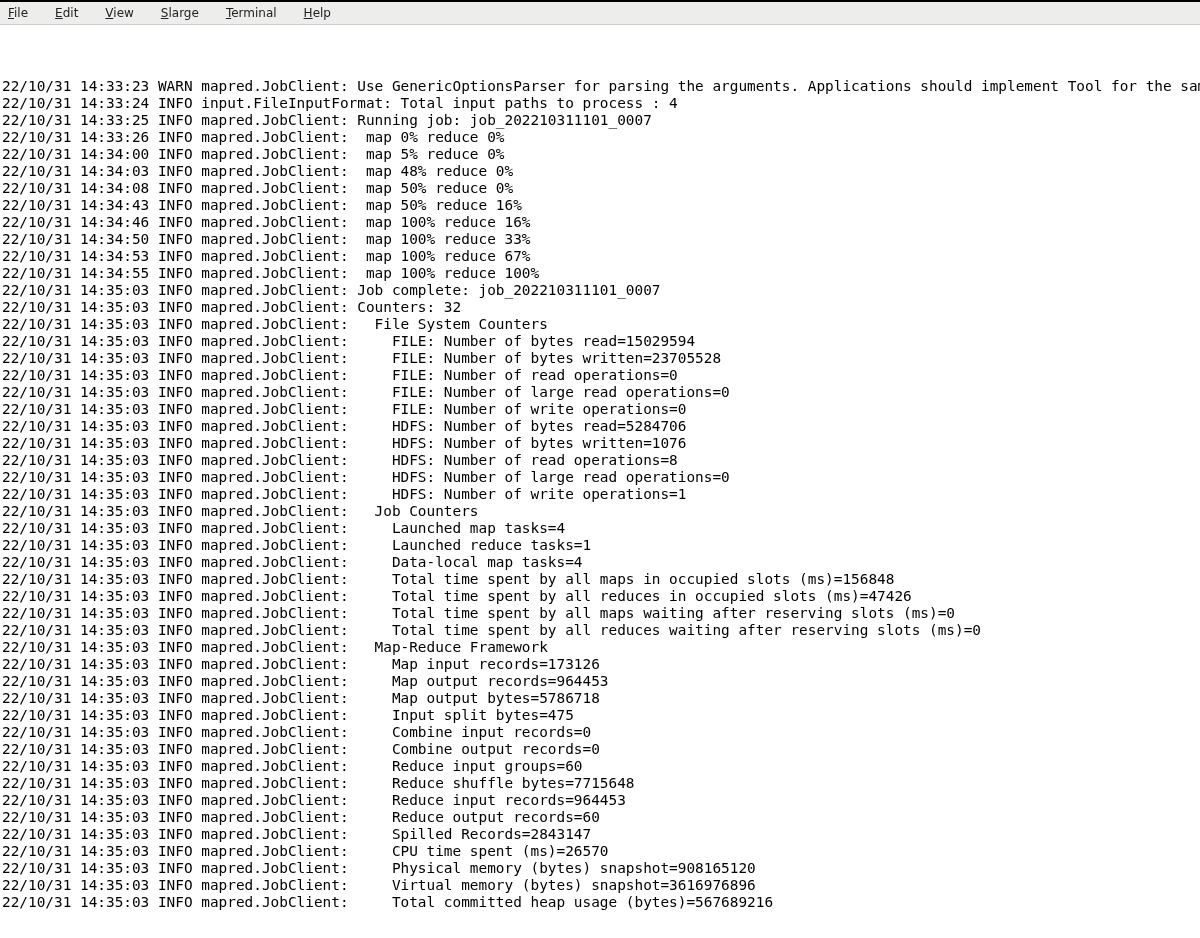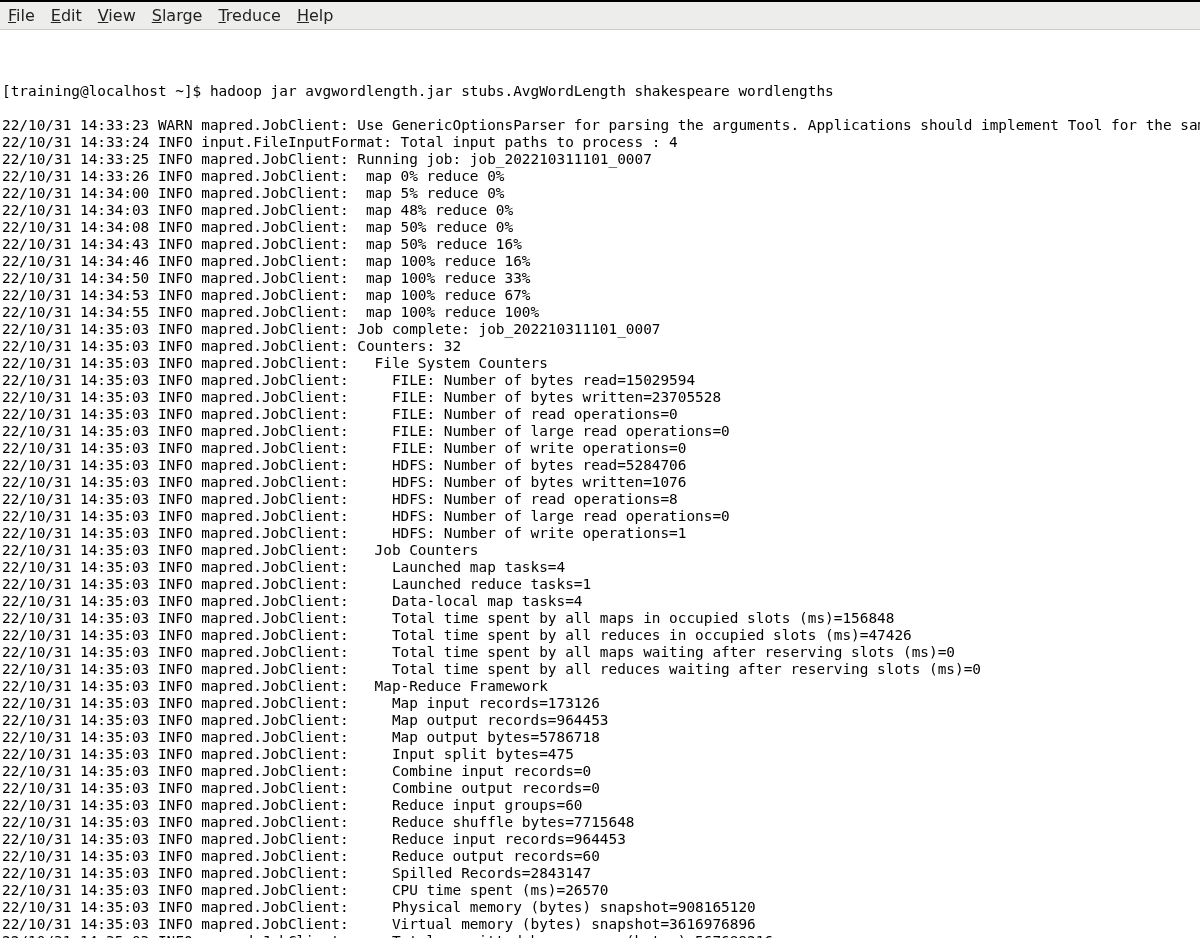--- a/index.html
+++ b/index.html
@@ -10,22 +10,22 @@
     overflow: hidden;
   }
   .window-border {
     border-top: 2px solid #000;
     border-bottom: 1px solid #000;
   }
   .menubar {
     background: #ededeb;
     display: flex;
     padding: 4px 8px;
-    gap: 16px;
-    font-size: 16px;
+    gap: 27px;
+    font-size: 12px;
     color: #222;
     border-bottom: 1px solid #ccc;
   }
   .menubar .menu-item {
     cursor: pointer;
   }
   .menubar .menu-item .ul { text-decoration: underline; }
   .terminal {
     background: #fff;
     color: #000;
@@ -40,23 +40,22 @@
 </style>
 </head>
 <body>
 
 <div class="window-border">
   <div class="menubar">
     <span class="menu-item"><span class="ul">F</span><span>ile</span></span>
     <span class="menu-item"><span class="ul">E</span><span>dit</span></span>
     <span class="menu-item"><span class="ul">V</span><span>iew</span></span>
     <span class="menu-item"><span class="ul">S</span><span>large</span></span>
-    <span class="menu-item"><span class="ul">T</span><span>reduce</span></span>
+    <span class="menu-item"><span class="ul">T</span><span>erminal</span></span>
     <span class="menu-item"><span class="ul">H</span><span>elp</span></span>
   </div>
 
   <div class="terminal">
 <span class="terminal-line"> </span>
-<span class="terminal-line"><span>[training@localhost ~]$ </span><span>hadoop jar avgwordlength.jar stubs.AvgWordLength shakespeare wordlengths</span></span>
 <span class="terminal-line">22/10/31 14:33:23 WARN mapred.JobClient: Use GenericOptionsParser for parsing the arguments. Applications should implement Tool for the same.</span><span class="terminal-line">22/10/31 14:33:24 INFO input.FileInputFormat: Total input paths to process : 4</span><span class="terminal-line">22/10/31 14:33:25 INFO mapred.JobClient: Running job: job_202210311101_0007</span><span class="terminal-line">22/10/31 14:33:26 INFO mapred.JobClient:  map 0% reduce 0%</span><span class="terminal-line">22/10/31 14:34:00 INFO mapred.JobClient:  map 5% reduce 0%</span><span class="terminal-line">22/10/31 14:34:03 INFO mapred.JobClient:  map 48% reduce 0%</span><span class="terminal-line">22/10/31 14:34:08 INFO mapred.JobClient:  map 50% reduce 0%</span><span class="terminal-line">22/10/31 14:34:43 INFO mapred.JobClient:  map 50% reduce 16%</span><span class="terminal-line">22/10/31 14:34:46 INFO mapred.JobClient:  map 100% reduce 16%</span><span class="terminal-line">22/10/31 14:34:50 INFO mapred.JobClient:  map 100% reduce 33%</span><span class="terminal-line">22/10/31 14:34:53 INFO mapred.JobClient:  map 100% reduce 67%</span><span class="terminal-line">22/10/31 14:34:55 INFO mapred.JobClient:  map 100% reduce 100%</span><span class="terminal-line">22/10/31 14:35:03 INFO mapred.JobClient: Job complete: job_202210311101_0007</span><span class="terminal-line">22/10/31 14:35:03 INFO mapred.JobClient: Counters: 32</span><span class="terminal-line">22/10/31 14:35:03 INFO mapred.JobClient:   File System Counters</span><span class="terminal-line">22/10/31 14:35:03 INFO mapred.JobClient:     FILE: Number of bytes read=15029594</span><span class="terminal-line">22/10/31 14:35:03 INFO mapred.JobClient:     FILE: Number of bytes written=23705528</span><span class="terminal-line">22/10/31 14:35:03 INFO mapred.JobClient:     FILE: Number of read operations=0</span><span class="terminal-line">22/10/31 14:35:03 INFO mapred.JobClient:     FILE: Number of large read operations=0</span><span class="terminal-line">22/10/31 14:35:03 INFO mapred.JobClient:     FILE: Number of write operations=0</span><span class="terminal-line">22/10/31 14:35:03 INFO mapred.JobClient:     HDFS: Number of bytes read=5284706</span><span class="terminal-line">22/10/31 14:35:03 INFO mapred.JobClient:     HDFS: Number of bytes written=1076</span><span class="terminal-line">22/10/31 14:35:03 INFO mapred.JobClient:     HDFS: Number of read operations=8</span><span class="terminal-line">22/10/31 14:35:03 INFO mapred.JobClient:     HDFS: Number of large read operations=0</span><span class="terminal-line">22/10/31 14:35:03 INFO mapred.JobClient:     HDFS: Number of write operations=1</span><span class="terminal-line">22/10/31 14:35:03 INFO mapred.JobClient:   Job Counters</span><span class="terminal-line">22/10/31 14:35:03 INFO mapred.JobClient:     Launched map tasks=4</span><span class="terminal-line">22/10/31 14:35:03 INFO mapred.JobClient:     Launched reduce tasks=1</span><span class="terminal-line">22/10/31 14:35:03 INFO mapred.JobClient:     Data-local map tasks=4</span><span class="terminal-line">22/10/31 14:35:03 INFO mapred.JobClient:     Total time spent by all maps in occupied slots (ms)=156848</span><span class="terminal-line">22/10/31 14:35:03 INFO mapred.JobClient:     Total time spent by all reduces in occupied slots (ms)=47426</span><span class="terminal-line">22/10/31 14:35:03 INFO mapred.JobClient:     Total time spent by all maps waiting after reserving slots (ms)=0</span><span class="terminal-line">22/10/31 14:35:03 INFO mapred.JobClient:     Total time spent by all reduces waiting after reserving slots (ms)=0</span><span class="terminal-line">22/10/31 14:35:03 INFO mapred.JobClient:   Map-Reduce Framework</span><span class="terminal-line">22/10/31 14:35:03 INFO mapred.JobClient:     Map input records=173126</span><span class="terminal-line">22/10/31 14:35:03 INFO mapred.JobClient:     Map output records=964453</span><span class="terminal-line">22/10/31 14:35:03 INFO mapred.JobClient:     Map output bytes=5786718</span><span class="terminal-line">22/10/31 14:35:03 INFO mapred.JobClient:     Input split bytes=475</span><span class="terminal-line">22/10/31 14:35:03 INFO mapred.JobClient:     Combine input records=0</span><span class="terminal-line">22/10/31 14:35:03 INFO mapred.JobClient:     Combine output records=0</span><span class="terminal-line">22/10/31 14:35:03 INFO mapred.JobClient:     Reduce input groups=60</span><span class="terminal-line">22/10/31 14:35:03 INFO mapred.JobClient:     Reduce shuffle bytes=7715648</span><span class="terminal-line">22/10/31 14:35:03 INFO mapred.JobClient:     Reduce input records=964453</span><span class="terminal-line">22/10/31 14:35:03 INFO mapred.JobClient:     Reduce output records=60</span><span class="terminal-line">22/10/31 14:35:03 INFO mapred.JobClient:     Spilled Records=2843147</span><span class="terminal-line">22/10/31 14:35:03 INFO mapred.JobClient:     CPU time spent (ms)=26570</span><span class="terminal-line">22/10/31 14:35:03 INFO mapred.JobClient:     Physical memory (bytes) snapshot=908165120</span><span class="terminal-line">22/10/31 14:35:03 INFO mapred.JobClient:     Virtual memory (bytes) snapshot=3616976896</span><span class="terminal-line">22/10/31 14:35:03 INFO mapred.JobClient:     Total committed heap usage (bytes)=567689216</span>
 
   </div>
 </div>
 
 </body></html>

